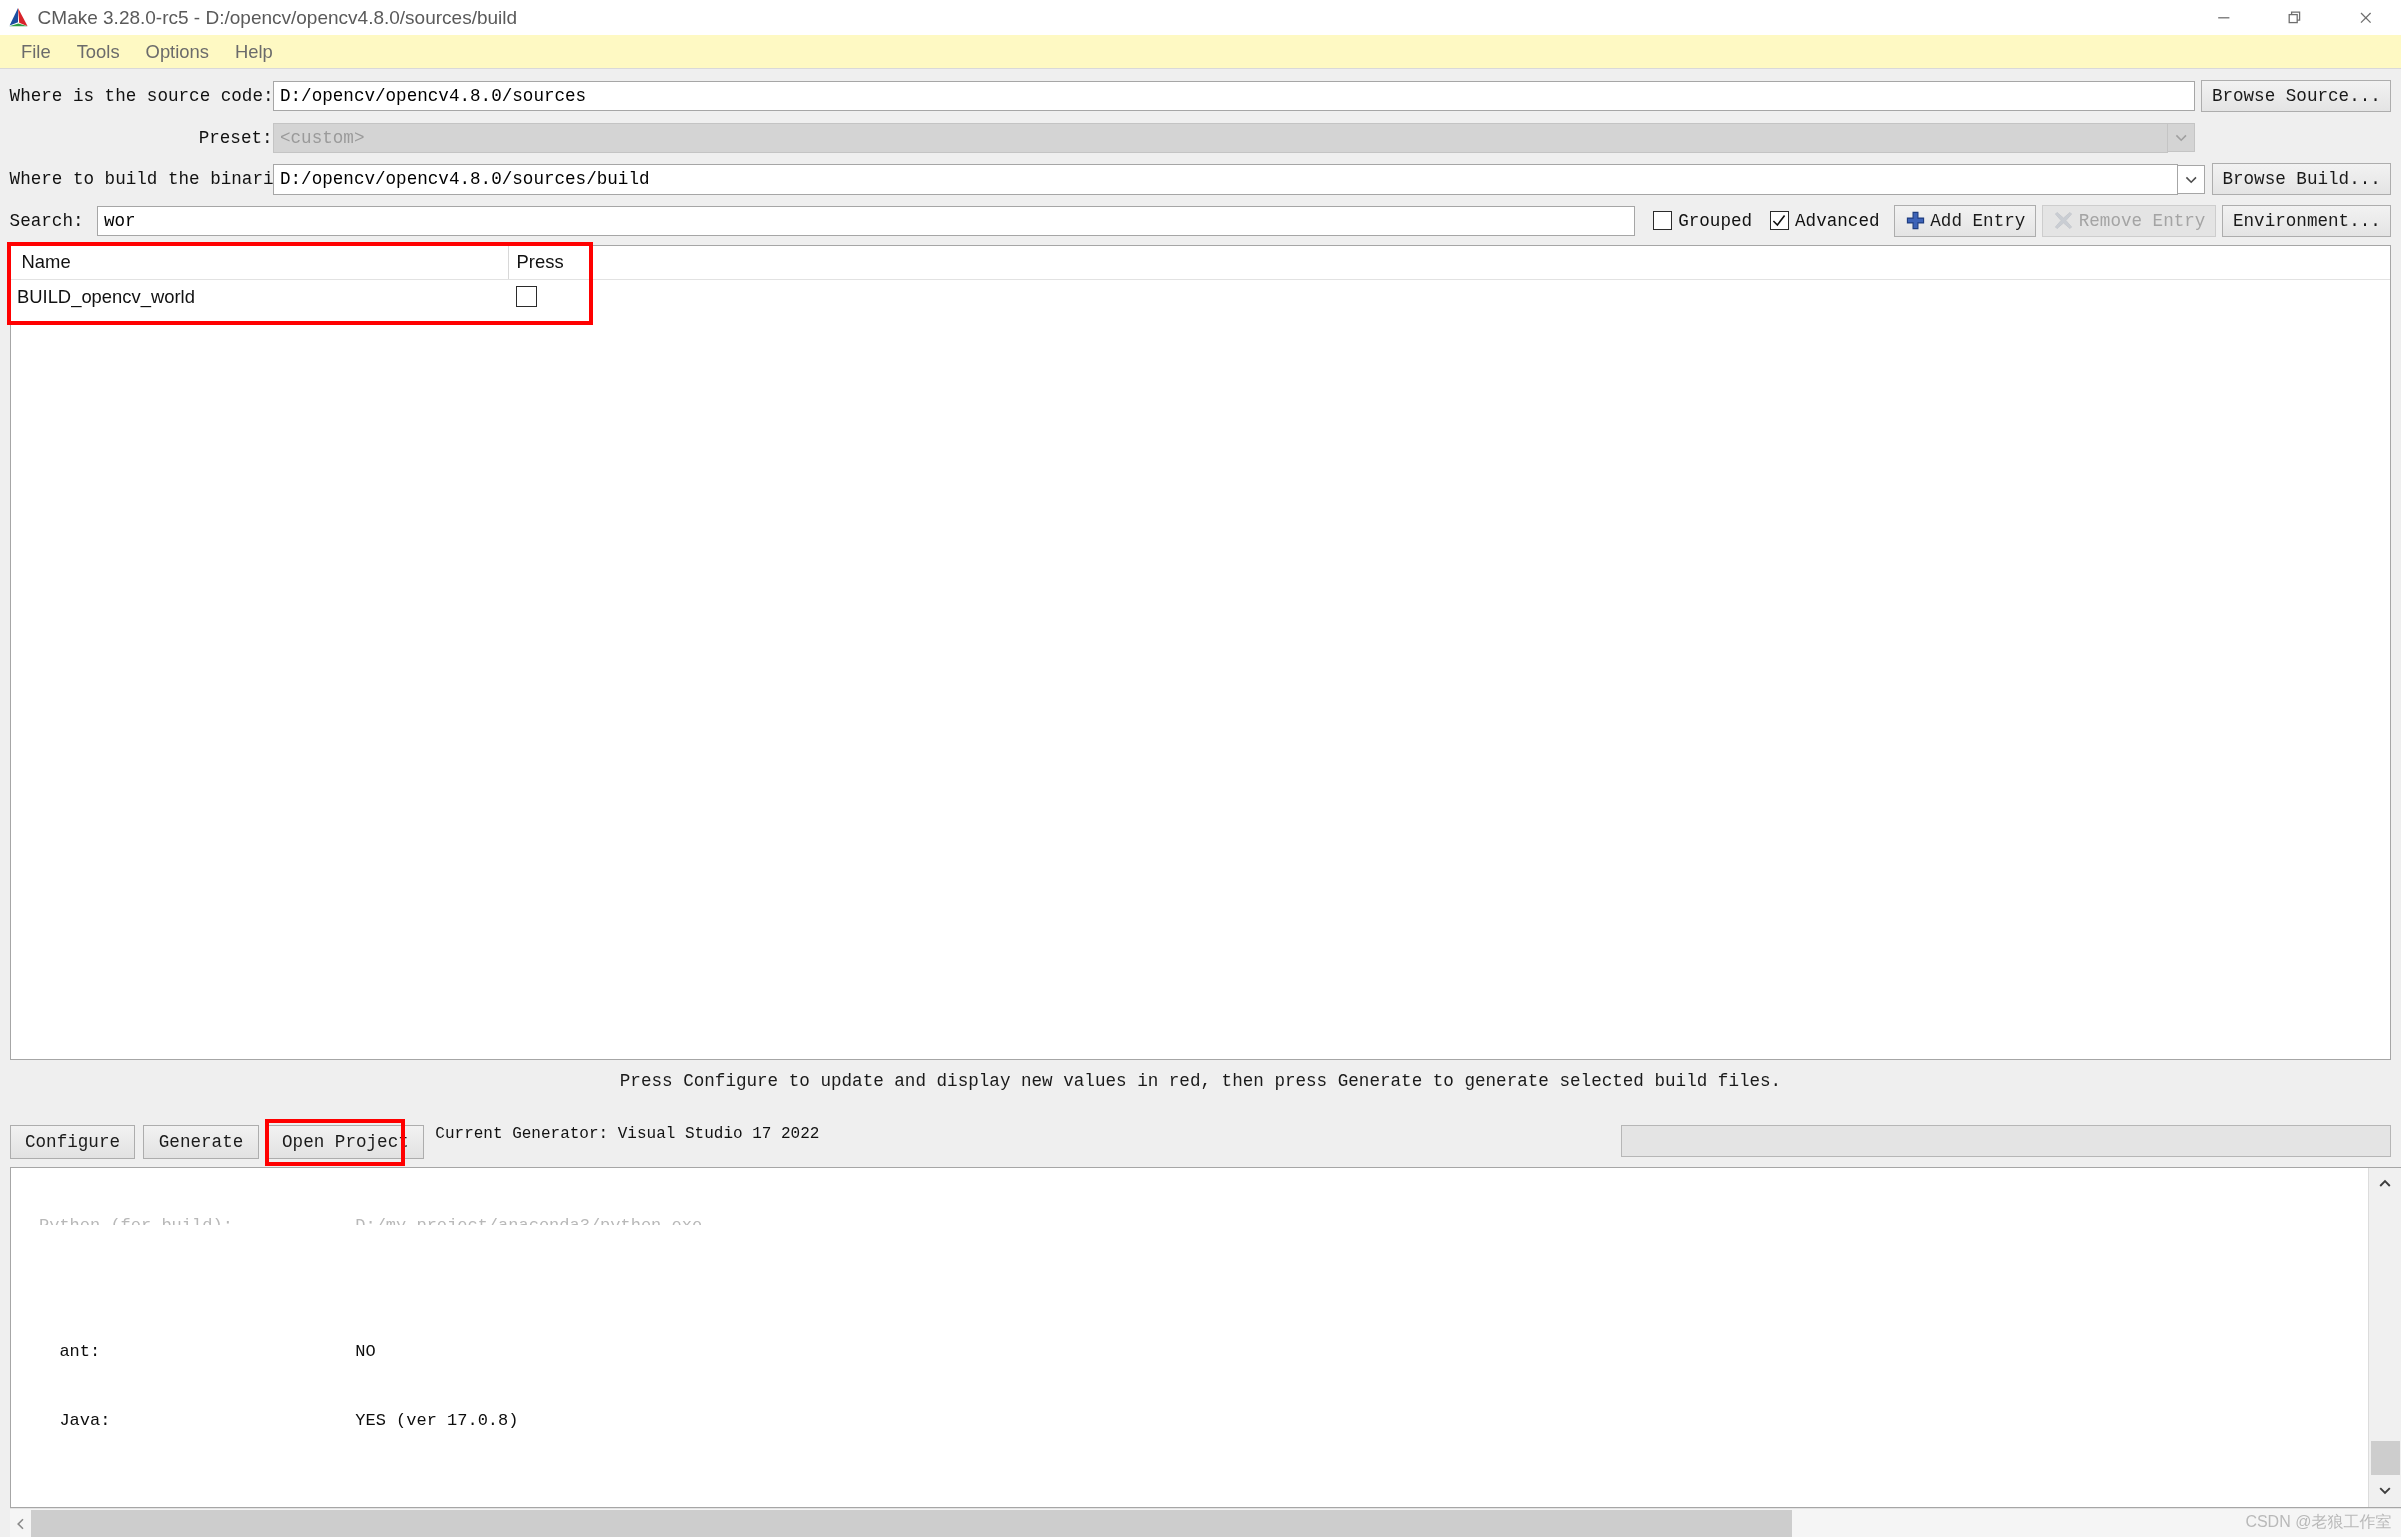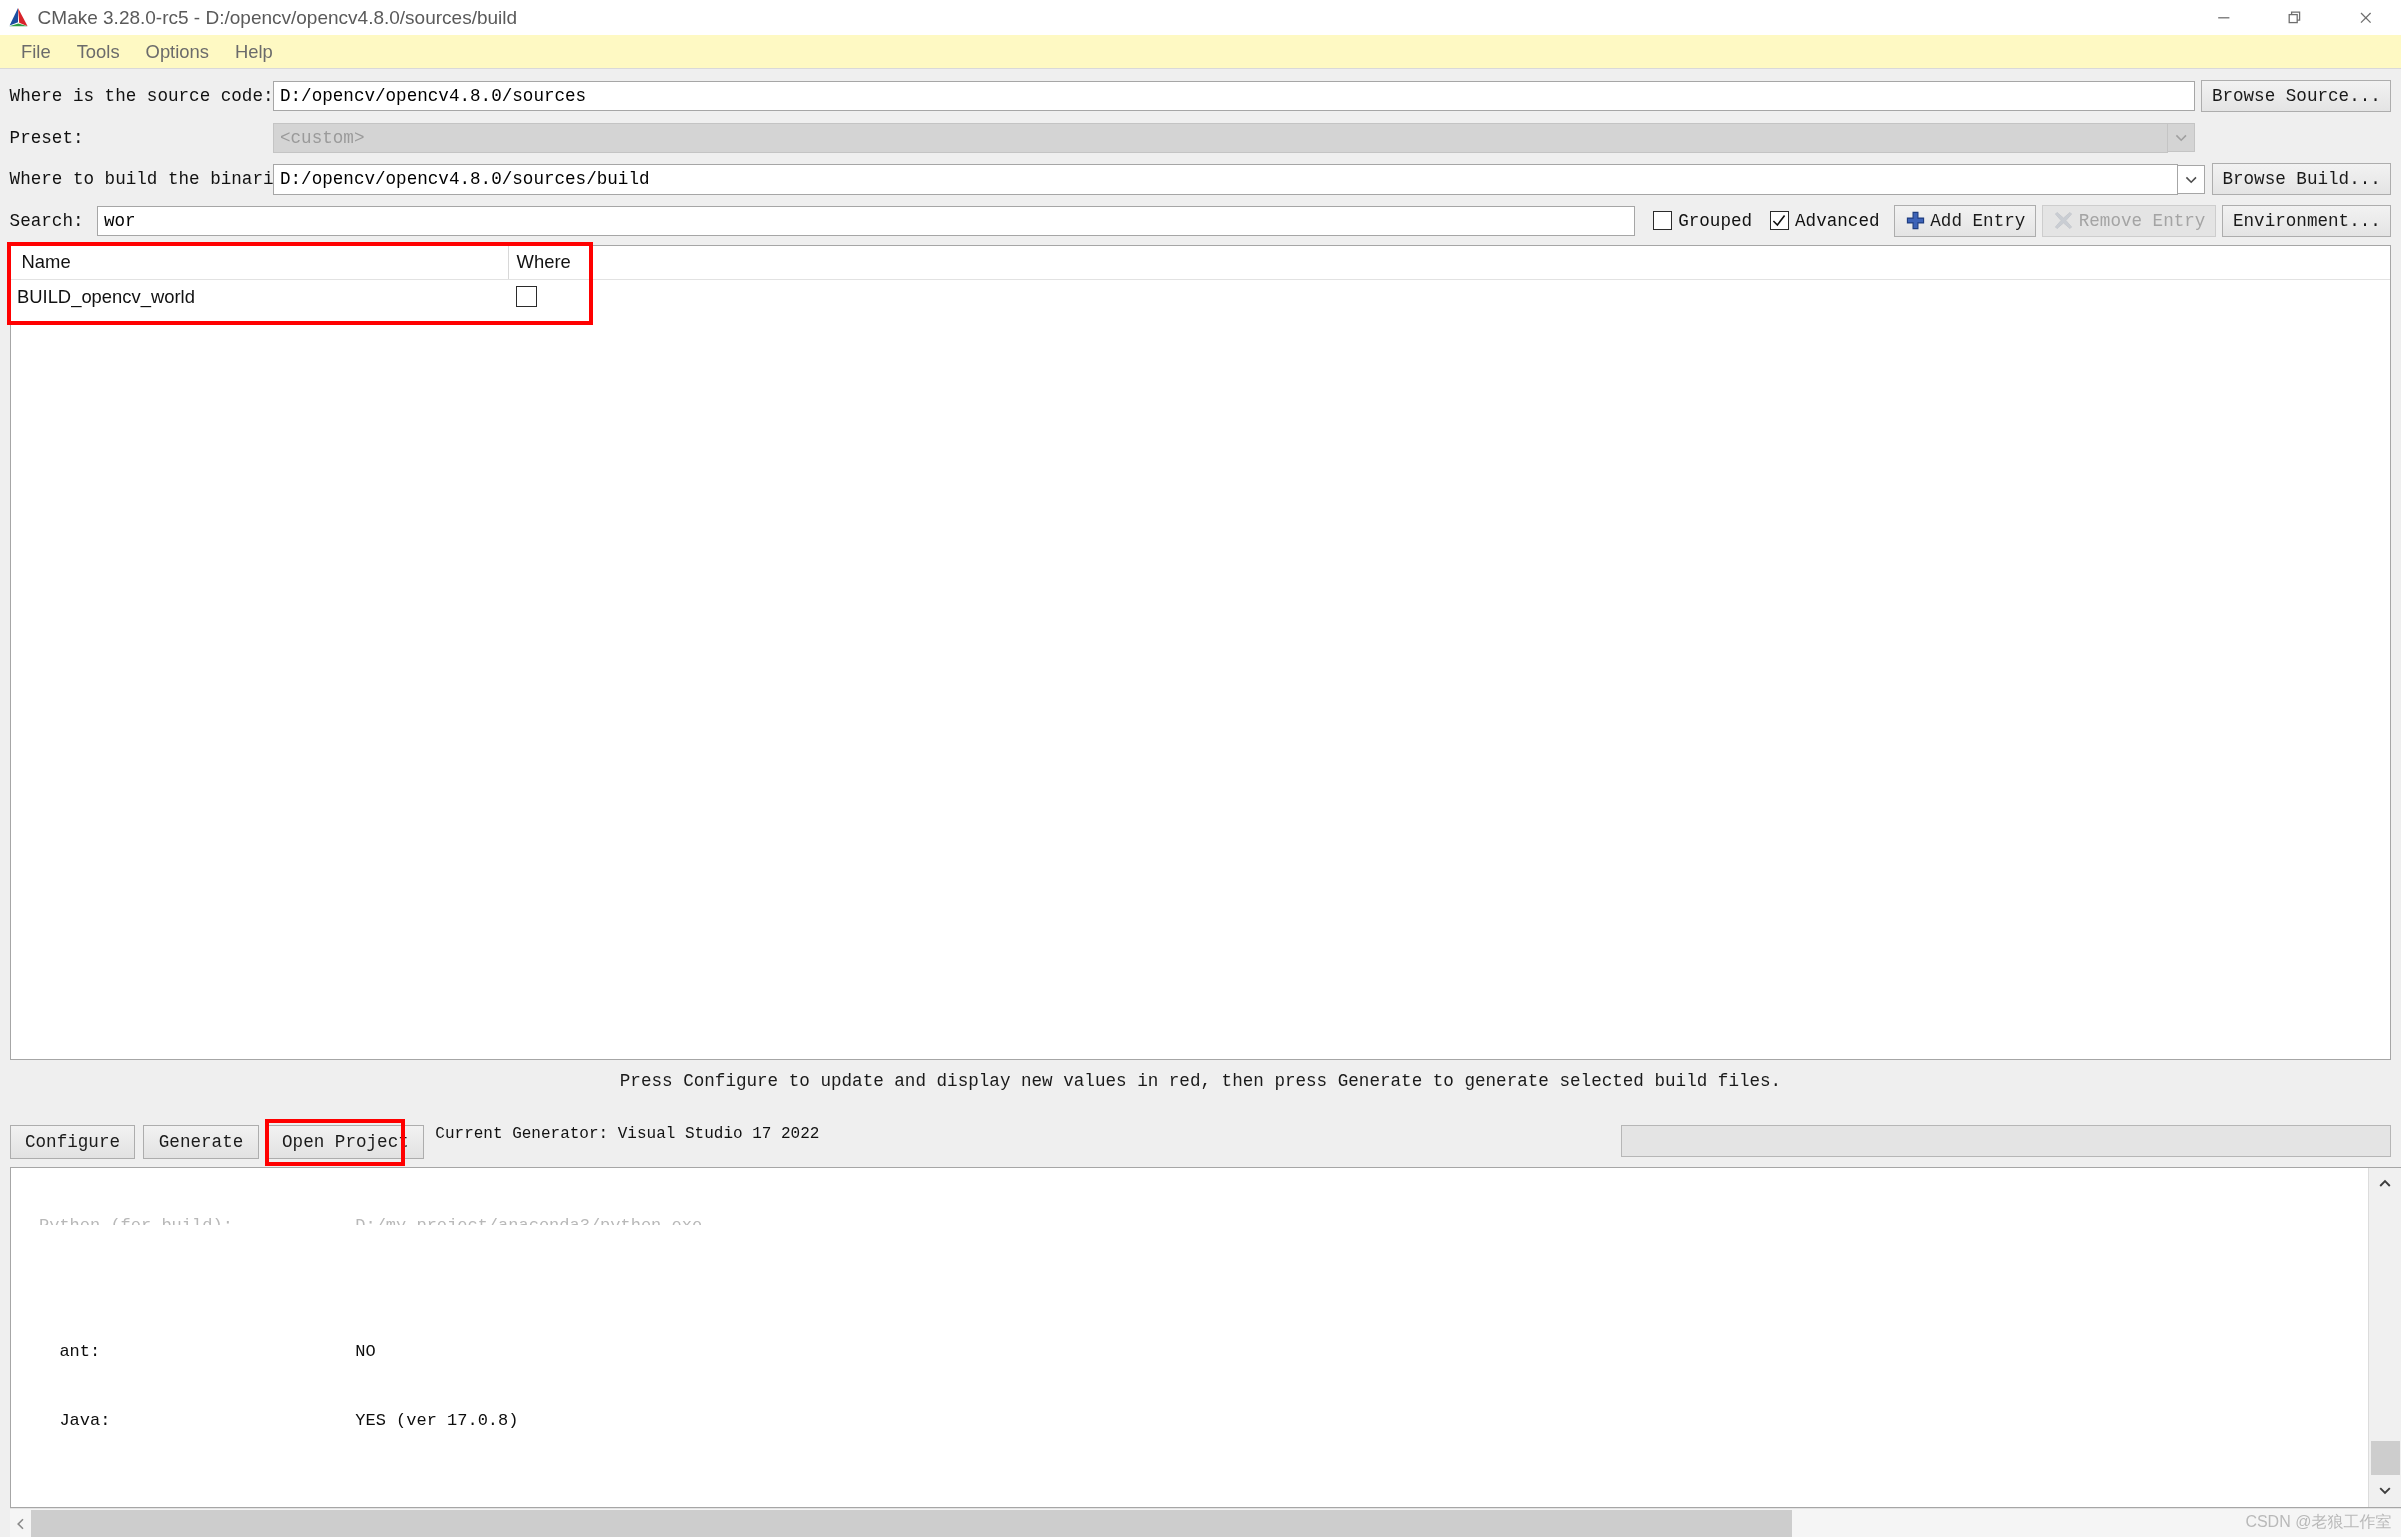--- a/index.html
+++ b/index.html
@@ -39,21 +39,21 @@
 
   
   .form {
     background: #efefef; padding: 11.2px 9.6px 0 9.6px; flex: 0 0 auto;
   }
   .row { display: flex; align-items: center; height: 32px; margin-bottom: 9.6px; }
   .row-label {
     font-family: "Liberation Mono", monospace; font-size: 17.6px; color: #111;
     white-space: nowrap; flex: 0 0 auto;
   }
-  .lbl-w1 { width: 263px; }
+  .lbl-w1 { width: 263px; text-align: right; }
   .field {
     flex: 1 1 auto; height: 30.5px; background: #fff; border: 0.8px solid #a6a6a6;
     display: flex; align-items: center; padding: 0 6.4px; font-family: "Liberation Mono", monospace;
     font-size: 17.6px; color: #000; overflow: hidden; white-space: nowrap;
   }
   .field.disabled { background: #d4d4d4; border: 0.8px solid #c4c4c4; color: #9a9a9a; }
   .combo-arrow {
     width: 27px; height: 29px; flex: 0 0 27px; background: #fff;
     display: flex; align-items: center; justify-content: center;
     border: 0.8px solid #a6a6a6; border-left: none;
@@ -263,21 +263,21 @@
       </div>
 
       <div class="btn">Environment...</div>
     </div>
   </div>
 
   <div class="tablewrap">
     <div class="table">
       <div class="thead">
         <div class="th th-name">Name</div>
-        <div class="th th-value">Where</div>
+        <div class="th th-value">Press</div>
       </div>
       <div class="trow">
         <div class="td td-name">BUILD_opencv_world</div>
         <div class="td td-value">
           <div class="cellchk"></div>
         </div>
       </div>
     </div>
     <div class="redbox" style="left:-2.4px; top:-3.2px; width:586px; height:83px;"></div>
   </div>

